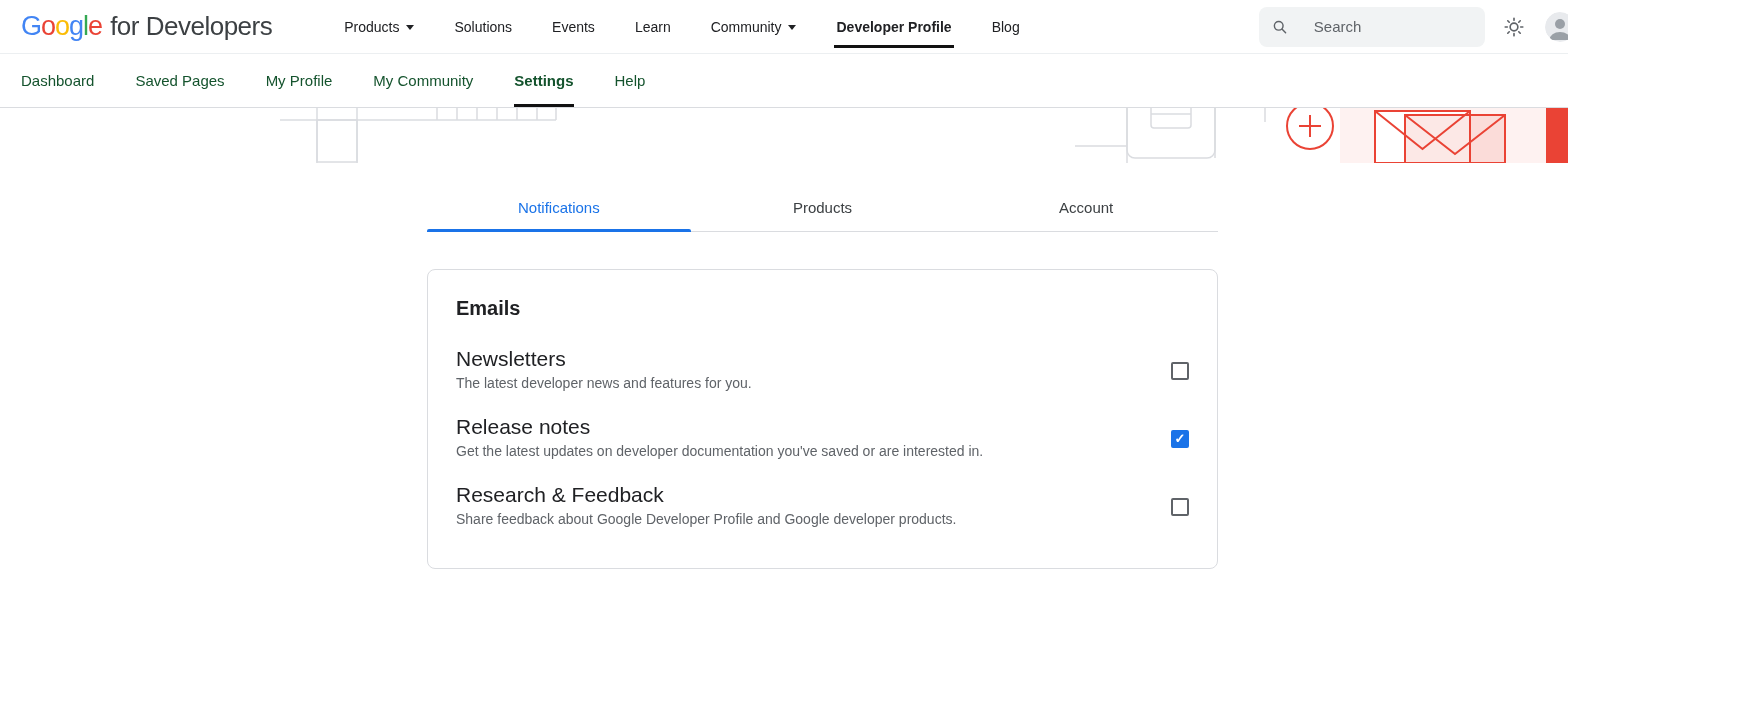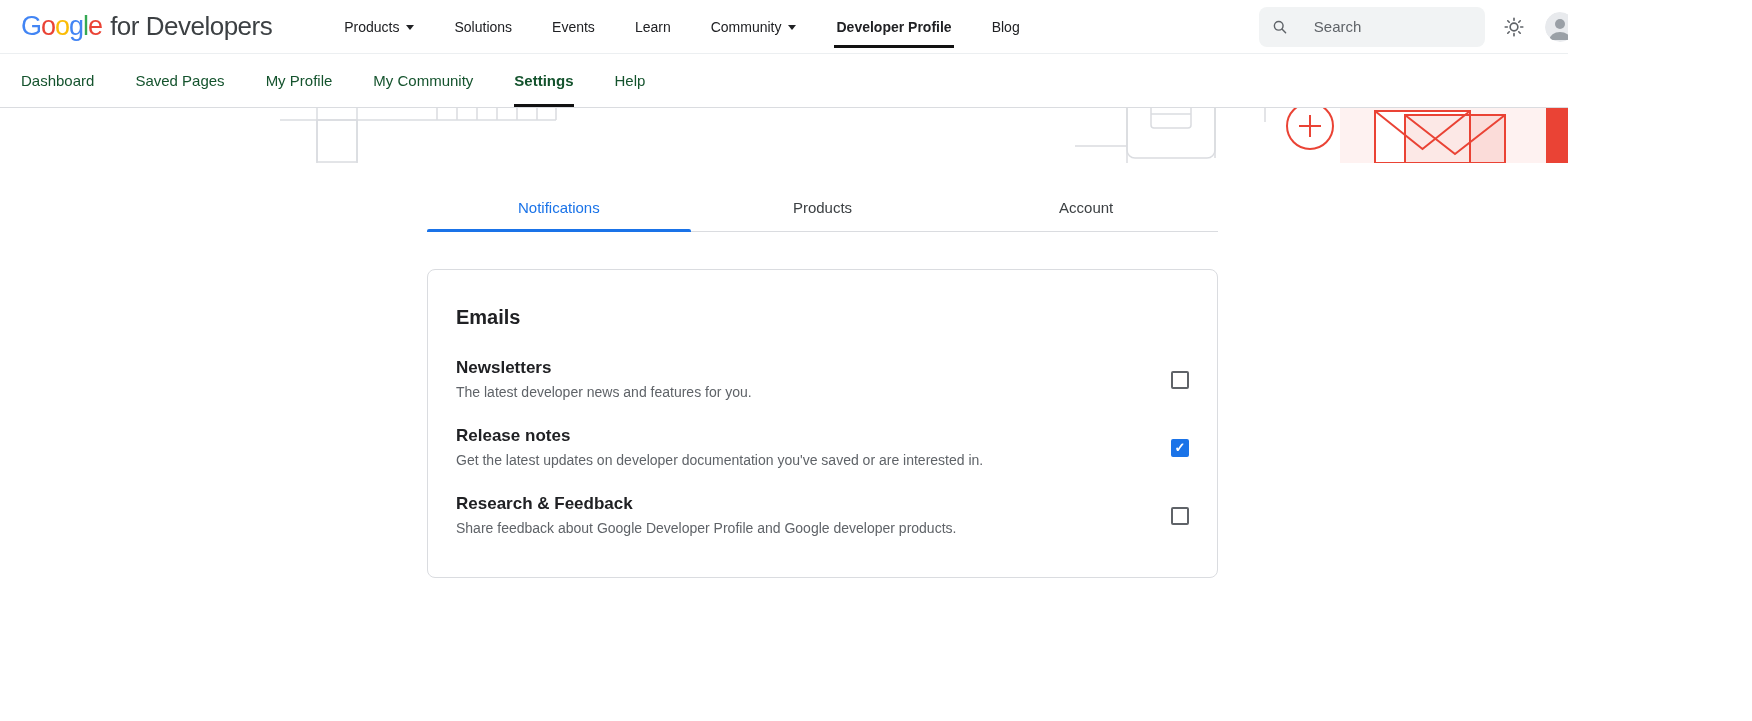--- a/index.html
+++ b/index.html
@@ -46,24 +46,24 @@
   
   .tabs { display:flex; margin:24px 0 0 427px; width:791px; border-bottom:1px solid #dadce0; }
   .tab { flex:1; text-align:center; padding:12px 0 15px; font-size:15px; color:#3c4043;
          cursor:pointer; position:relative; }
   .tab.active { color:#1a73e8; }
   .tab.active::after { content:""; position:absolute; left:0; right:0; bottom:-1px; height:3px;
                        background:#1a73e8; border-radius:2px 2px 0 0; }
 
   
   .card { margin:37px 0 40px 427px; width:791px; border:1px solid #dadce0; border-radius:8px;
-          padding:36px 28px 16px; }
+          padding:27px 28px 16px; }
   .card-title { font-size:20px; color:#202124; margin-bottom:28px; }
   .row { display:flex; align-items:center; justify-content:space-between; margin-bottom:23px; }
-  .row-title { font-size:17px; color:#202124; line-height:22px; margin-bottom:3px;font-weight:bold; }
+  .row-title { font-size:21px; color:#202124; line-height:22px; margin-bottom:3px; }
   .row-desc { font-size:14px; color:#5f6368; line-height:20px; }
   .checkbox { width:18px; height:18px; border:2px solid #5f6368; border-radius:2px; cursor:pointer;
               flex-shrink:0; margin-left:24px; display:flex; align-items:center; justify-content:center; }
   .checkbox.checked { border-color:#1a73e8; background:#1a73e8; }
   .checkbox.checked::after { content:"\2713"; color:#fff; font-size:13px; font-weight:bold; line-height:1; }
 </style>
 </head>
 <body>
 
 <div class="page">

